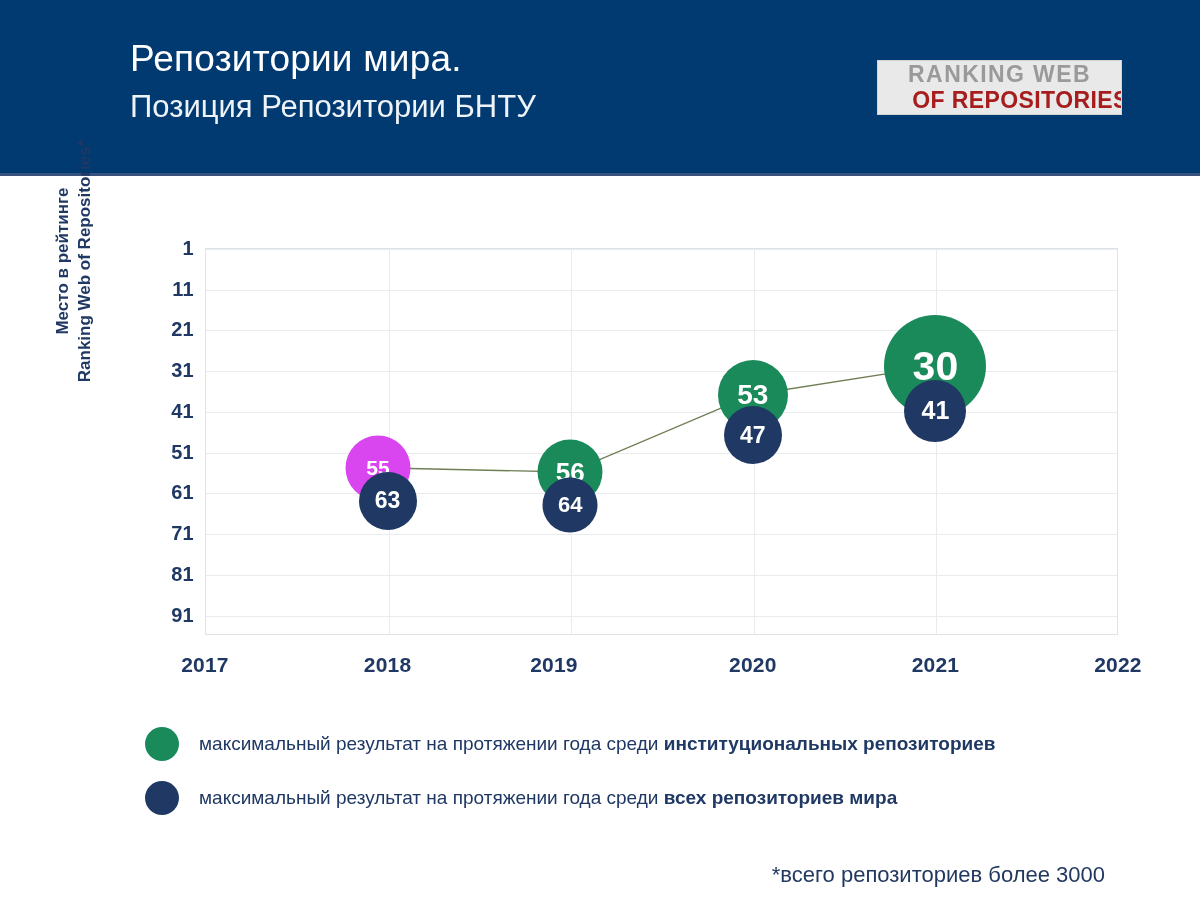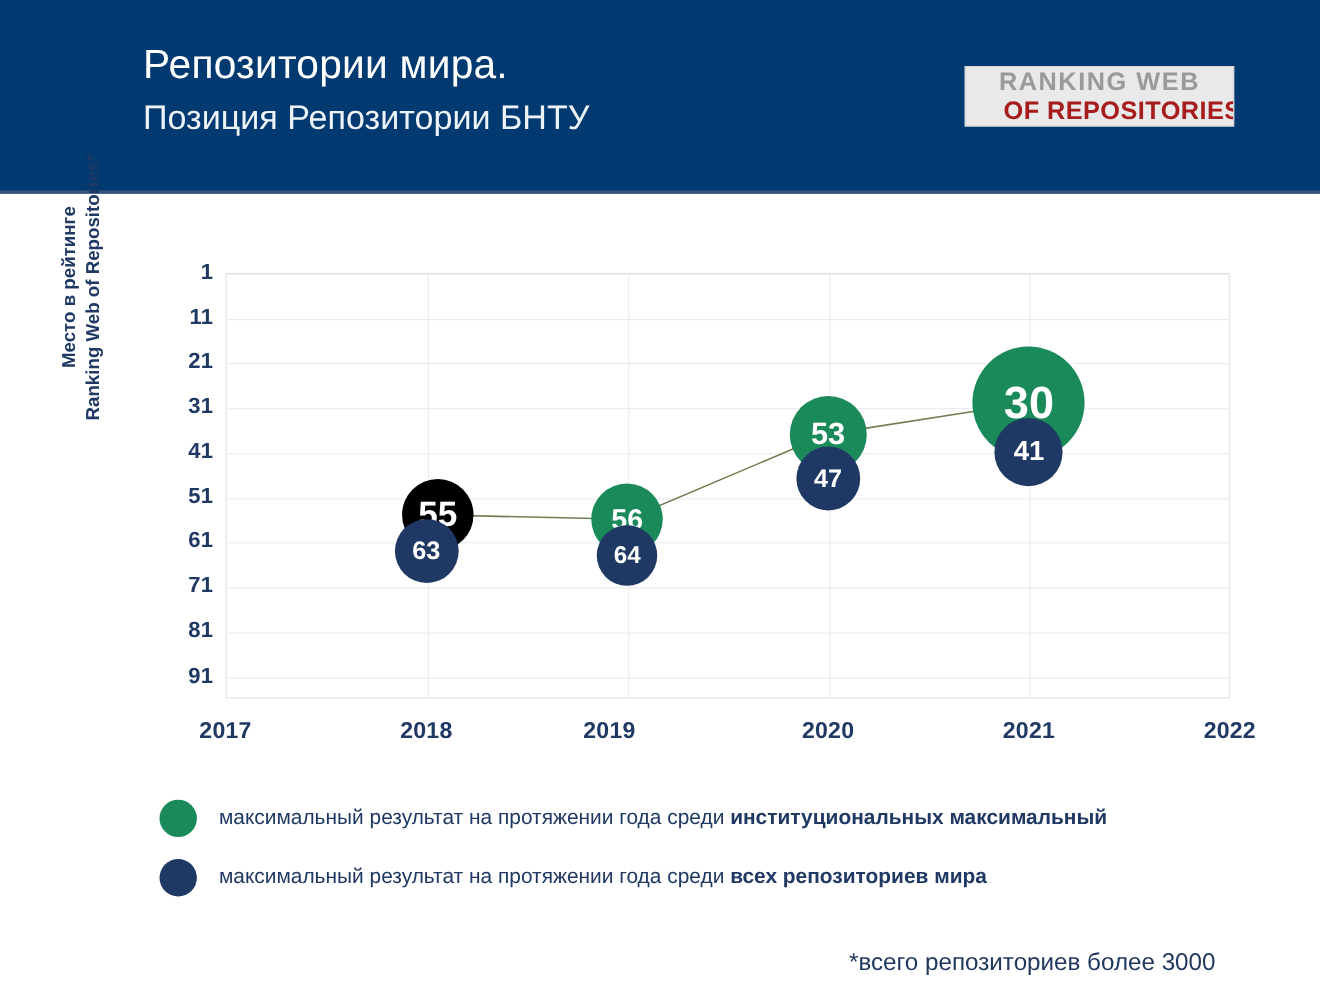--- a/index.html
+++ b/index.html
@@ -285,21 +285,21 @@
       <div class="gridline-v" style="left: 182.6px;"></div>
       <div class="gridline-v" style="left: 365.2px;"></div>
       <div class="gridline-v" style="left: 547.8px;"></div>
       <div class="gridline-v" style="left: 730.4px;"></div>
     </div>
 
   <div class="bubble-layer" id="bubble-layer">
     <svg class="trendline" id="trendline-svg" width="913" height="387">
         <polyline points="182.60000000000002,219.97894736842105 365.20000000000005,224.05263157894737 547.8,146.65263157894736 730.4000000000001,118.13684210526316" fill="none" stroke="#6f7f53" stroke-width="1.4"></polyline>
       </svg>
-  <div class="bubble green" style="width: 65px; height: 65px; left: 193px; top: 219.979px; background: #000000; font-size: 32px;">
+  <div class="bubble green" style="width: 65px; height: 65px; left: 173px; top: 219.979px; background: #d946ef; font-size: 21px;">
         <span>55</span>
       </div>
       <div class="bubble green" style="width: 65px; height: 65px; left: 365.2px; top: 224.053px; background: rgb(27, 138, 90); font-size: 26px;">
         <span>56</span>
       </div>
       <div class="bubble green" style="width: 70px; height: 70px; left: 547.8px; top: 146.653px; background: rgb(27, 138, 90); font-size: 28px;">
         <span>53</span>
       </div>
       <div class="bubble green" style="width: 102px; height: 102px; left: 730.4px; top: 118.137px; background: rgb(27, 138, 90); font-size: 41px;">
         <span>30</span>
@@ -323,21 +323,21 @@
       <div class="x-tick" style="left: 182.6px;">2018</div>
       <div class="x-tick" style="left: 349px;">2019</div>
       <div class="x-tick" style="left: 547.8px;">2020</div>
       <div class="x-tick" style="left: 730.4px;">2021</div>
       <div class="x-tick" style="left: 913px;">2022</div>
     </div>
 
   <div class="legend">
     <div class="legend-row">
       <div class="legend-dot green"></div>
-      <div class="legend-text"><span>максимальный результат на протяжении года среди </span><b>институциональных максимальный</b></div>
+      <div class="legend-text"><span>максимальный результат на протяжении года среди </span><b>институциональных репозиториев</b></div>
     </div>
     <div class="legend-row">
       <div class="legend-dot navy"></div>
       <div class="legend-text"><span>максимальный результат на протяжении года среди </span><b>всех репозиториев мира</b></div>
     </div>
   </div>
 
   <div class="footnote">*всего репозиториев более 3000</div>
 </div>
 

